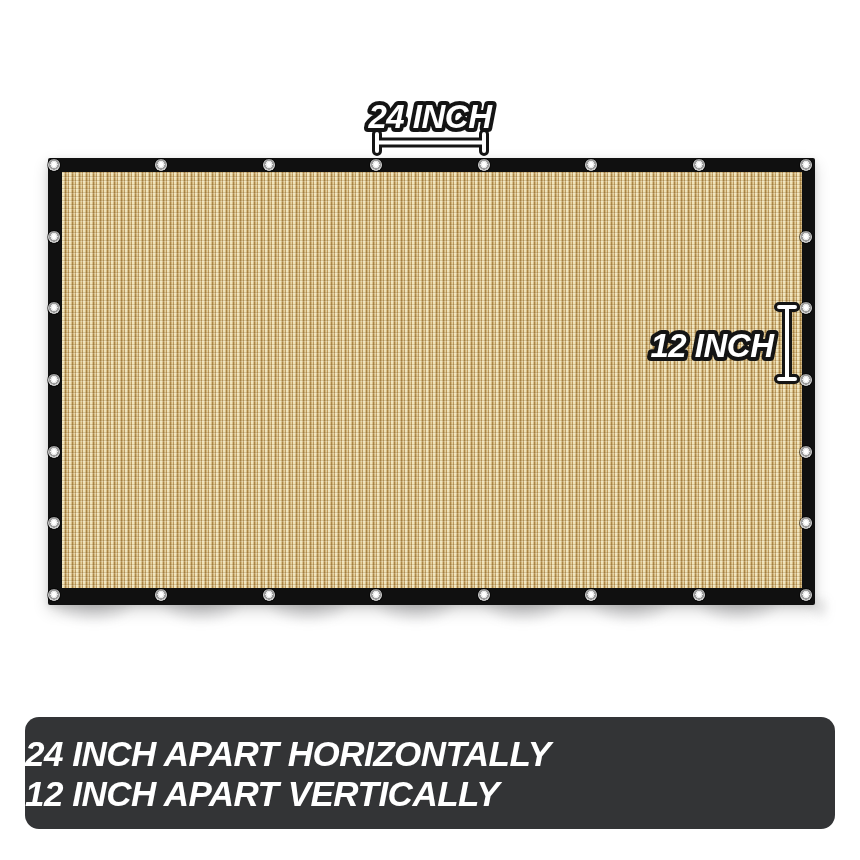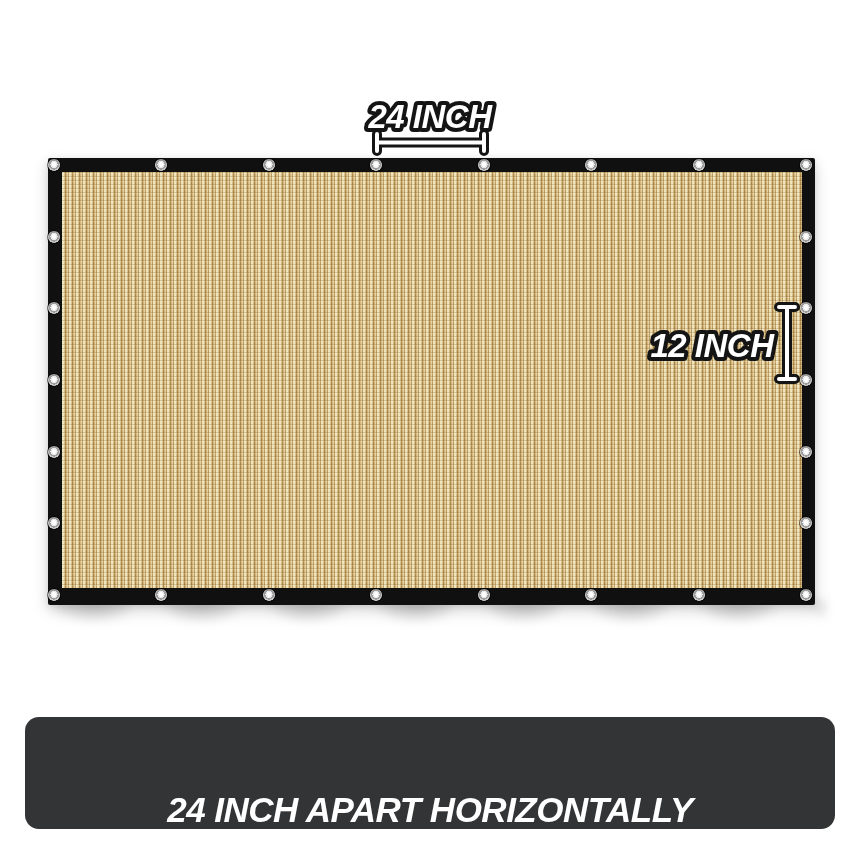--- a/index.html
+++ b/index.html
@@ -58,21 +58,21 @@
     paint-order:stroke fill;stroke-linejoin:round;
     font-size:33px;letter-spacing:-0.5px;
   }
   .ruler-outline{stroke:#141414;stroke-width:10;stroke-linecap:round;fill:none;}
   .ruler-core{stroke:#ffffff;stroke-width:4;stroke-linecap:round;fill:none;}
 
   
   .banner{
     position:absolute;left:25px;top:717px;width:810px;height:112px;
     background:#333436;border-radius:14px;z-index:2;
-    display:flex;align-items:flex-end;justify-content:center;
+    display:flex;flex-direction:column;align-items:flex-start;justify-content:center;
     row-gap:1px;
   }
   .banner-line{
     color:#ffffff;font-weight:bold;font-style:italic;
     font-size:35px;line-height:39px;letter-spacing:-0.5px;
     white-space:nowrap;
   }
 </style>
 </head>
 <body>
@@ -124,15 +124,16 @@
   <svg class="anno" style="left:630px;top:293px;" width="180" height="105" viewBox="0 0 180 105">
     <text x="82" y="64" text-anchor="middle">12 INCH</text>
     <g>
       <path class="ruler-outline" d="M149,14 H165 M157,14 V86 M149,86 H165"></path>
       <path class="ruler-core" d="M149,14 H165 M157,14 V86 M149,86 H165"></path>
     </g>
   </svg>
 
   <div class="banner">
     <div class="banner-line">24 INCH APART HORIZONTALLY</div>
+    <div class="banner-line">12 INCH APART VERTICALLY</div>
   </div>
 
 </div>
 
 </body></html>

